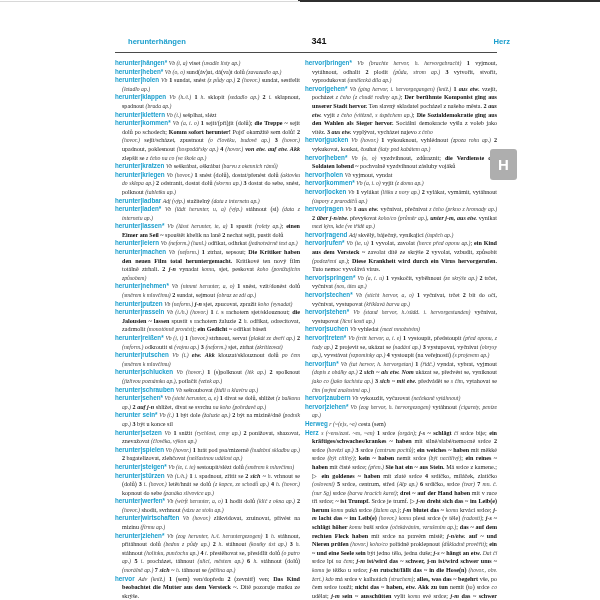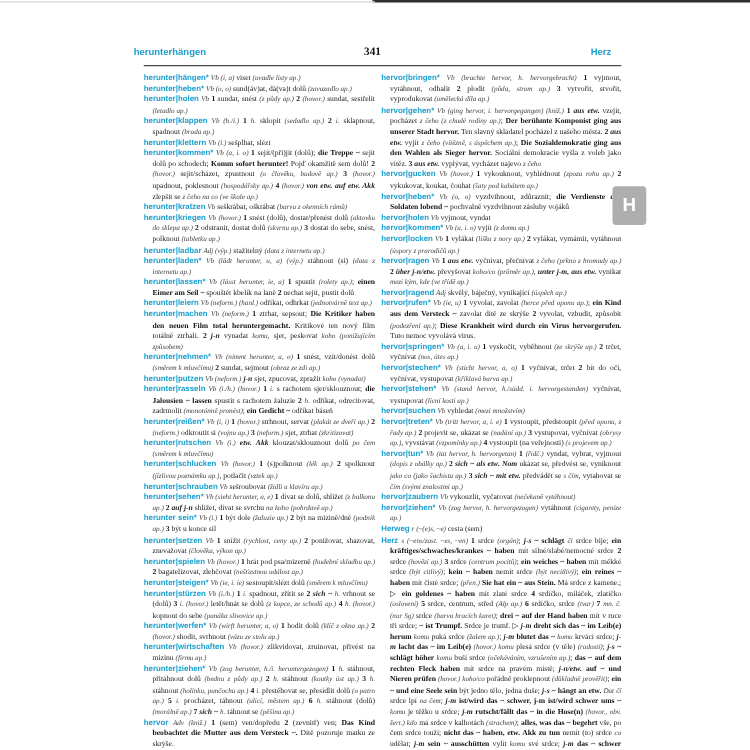--- a/index.html
+++ b/index.html
@@ -4,24 +4,24 @@
 <style>
   html,body{margin:0;padding:0;}
   body{
     width:600px;height:600px;background:#ffffff;position:relative;overflow:hidden;
     font-family:"Liberation Serif", serif;color:#1a1a1a;
     -webkit-font-smoothing:antialiased;
   }
   .top-edge{position:absolute;top:0;left:298px;width:302px;height:2px;background:#2f2f2f;}
   .top-edge-faint{position:absolute;top:1px;left:0;width:300px;height:1px;background:#d8d8d8;}
 
-  .runhead{position:absolute;top:37px;left:107px;width:382px;height:13px;
+  .runhead{position:absolute;top:37px;left:128px;width:382px;height:13px;
     font-family:"Liberation Sans", sans-serif;font-weight:bold;font-size:7.6px;}
   .runhead .lw{position:absolute;left:0;top:0;}
-  .runhead .pn{position:absolute;left:0;right:0;top:-1px;text-align:center;color:#111;font-size:9px;font-family:Liberation Serif, serif;}
+  .runhead .pn{position:absolute;left:0;right:0;top:-1px;text-align:center;color:#111;font-size:9px;}
   .runhead .rw{position:absolute;right:0;top:0;}
   .head-rule{position:absolute;top:52px;left:115px;width:382px;height:1px;background:#4a4a4a;}
 
   .col{position:absolute;top:59px;font-size:6.1px;line-height:8.6px;text-align:justify;}
   #col-left{left:115px;width:185px;}
   #col-right{left:305px;width:192px;}
 
   .entry{padding-left:7px;text-indent:-7px;}
   .hw{font-family:"Liberation Sans", sans-serif;font-weight:bold;font-size:6.3px;}
   .t-b{font-weight:bold;color:#111;}

